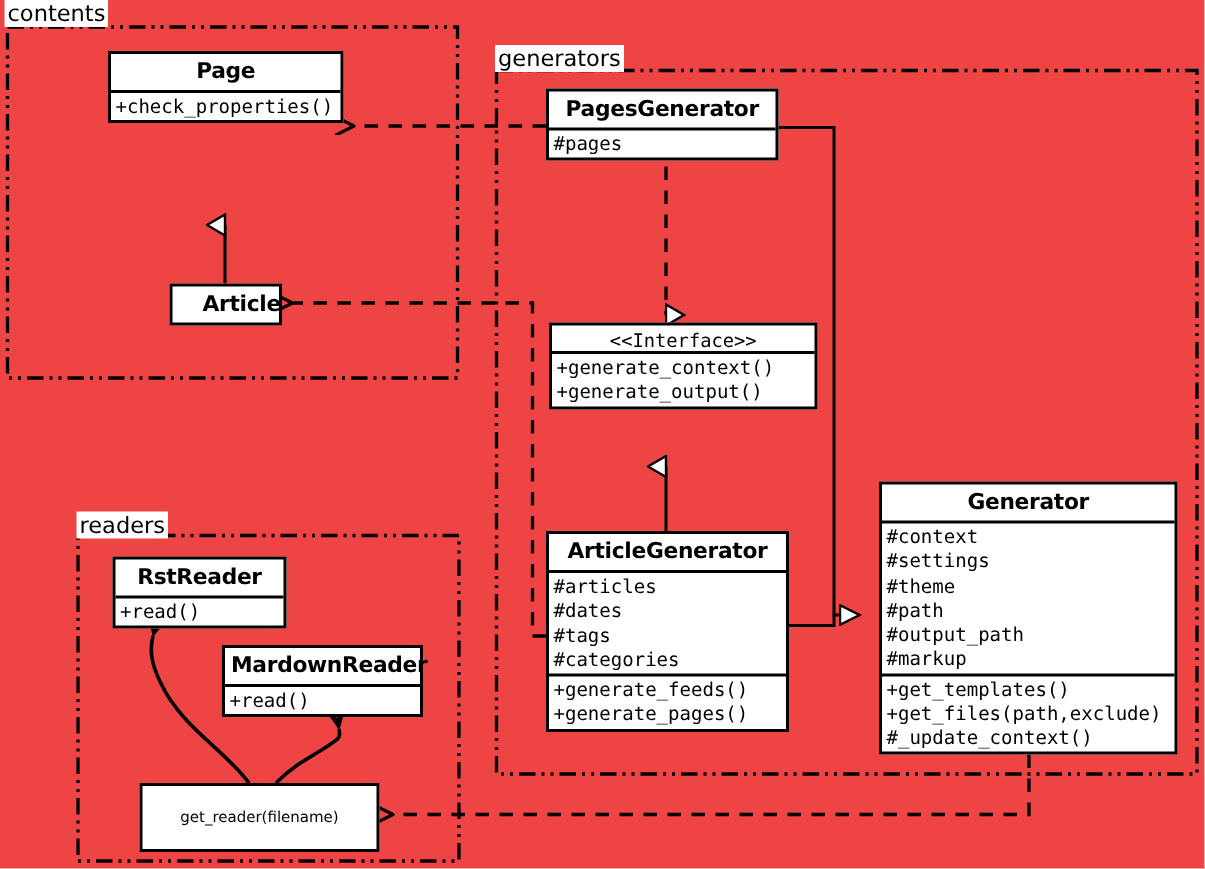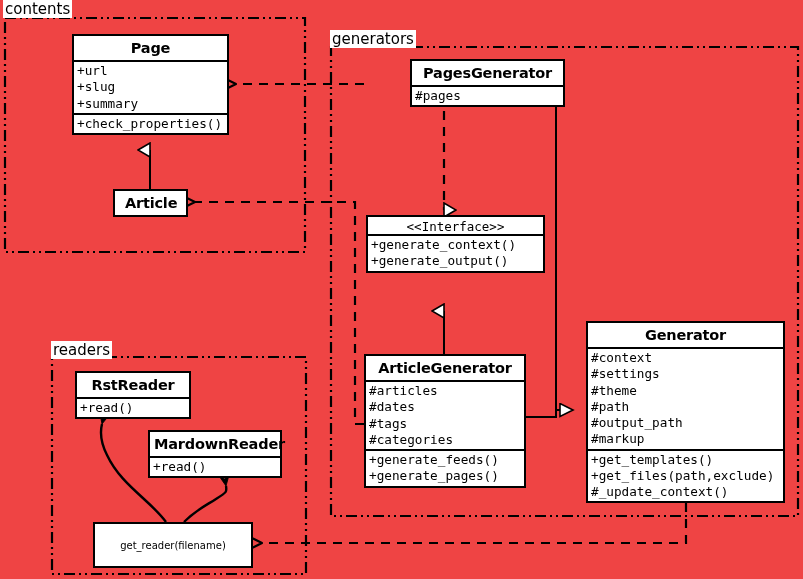--- a/index.html
+++ b/index.html
@@ -160,34 +160,29 @@
 
   <div class="pkg-label" style="left:3px; top:0px;">contents</div>
 
   <div class="pkg-label" style="left:330px; top:30px;">generators</div>
 
   <div class="pkg-label" style="left:51px; top:341px;">readers</div>
 
   <div class="uml-box" style="left:72px; top:34px; width:157px;">
     <div class="uml-title">Page</div>
     <div class="uml-compartment">
-      <div class="uml-row">+url</div>
-      <div class="uml-row">+slug</div>
-      <div class="uml-row">+summary</div>
-    </div>
-    <div class="uml-compartment">
       <div class="uml-row">+check_properties()</div>
     </div>
   </div>
 
   <div class="uml-box" style="left:113px; top:189px; width:75px;">
-    <div class="uml-title" style="padding:4px 10px;">Article</div>
-  </div>
-
-  <div class="uml-box" style="left:364px; top:59px; width:155px;margin-left:46px;">
+    <div class="uml-title" style="padding:4px 20px;">Article</div>
+  </div>
+
+  <div class="uml-box" style="left:364px; top:59px; width:155px;">
     <div class="uml-title">PagesGenerator</div>
     <div class="uml-compartment">
       <div class="uml-row">#pages</div>
     </div>
   </div>
 
   <div class="uml-box" style="left:366px; top:215px; width:179px;">
     <div class="uml-stereotype">&lt;&lt;Interface&gt;&gt;</div>
     <div class="uml-compartment">
       <div class="uml-row">+generate_context()</div>

